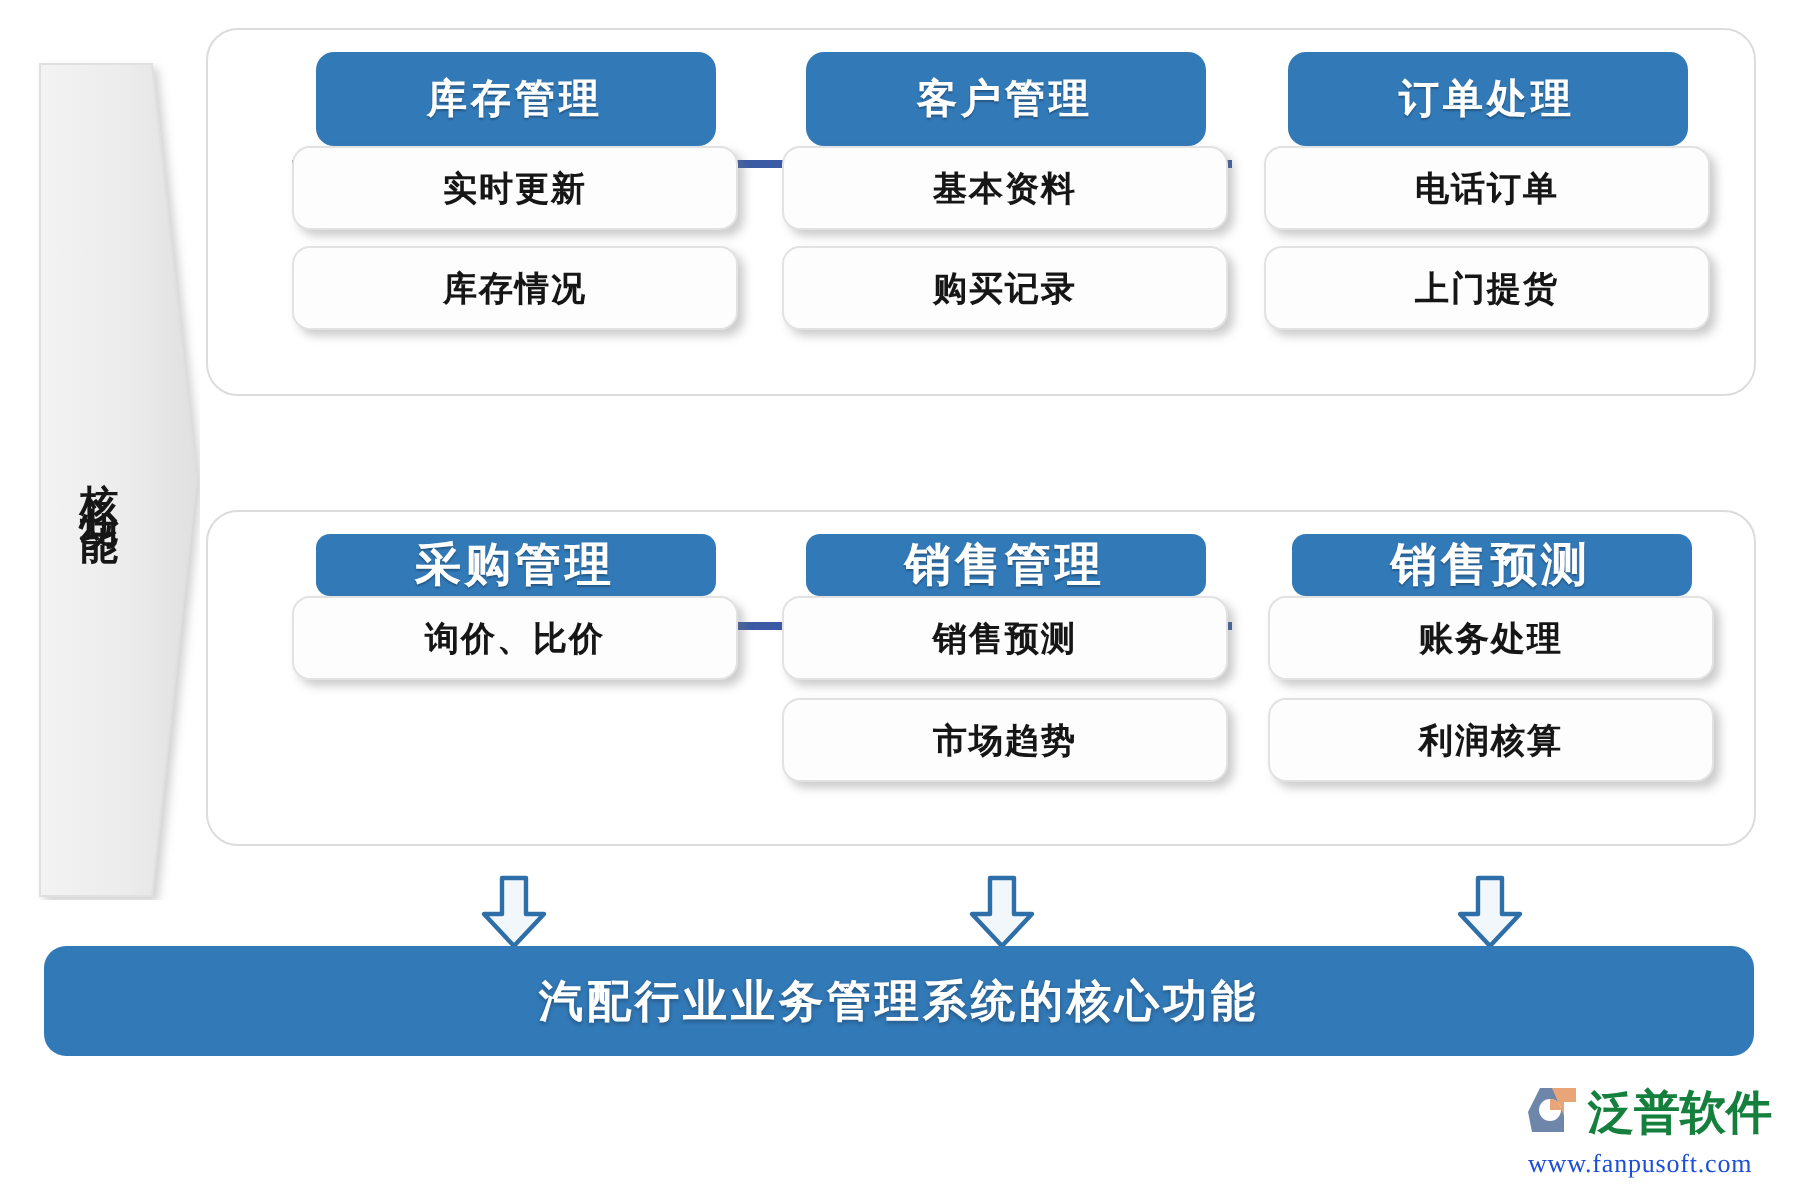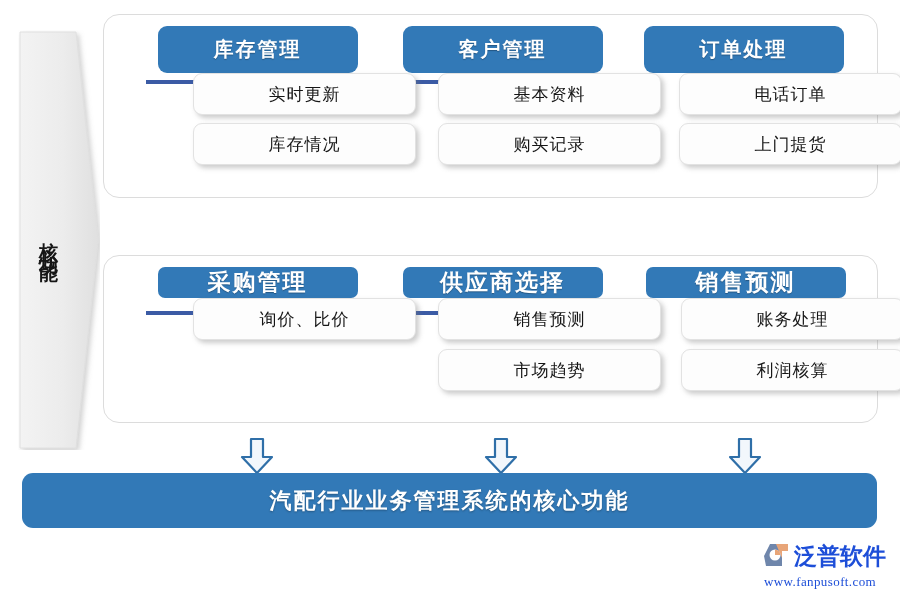--- a/index.html
+++ b/index.html
@@ -108,29 +108,28 @@
   }
   #panel-1 .pill { height: 31px; font-size: 23px; border-radius: 7px; }
 
   .subbox {
     height: 42px;
     border: 1.2px solid #e2e2e2;
     border-radius: 9px;
     background: #fdfdfd;
     color: #161616;
     font-size: 17px;
-    font-weight: normal;
+    font-weight: bold;
     display: flex;
     align-items: center;
     justify-content: center;
     letter-spacing: 1px;
     box-shadow: 3px 3px 5px rgba(120,120,120,0.38);
     box-sizing: border-box;
     width: 223px;
-    margin-left: 47px;
   }
   #panel-0 .subbox:nth-of-type(1) { margin-top: 19px; }
   #panel-0 .subbox + .subbox { margin-top: 8px; }
   #panel-1 .subbox:nth-of-type(1) { margin-top: 18px; }
   #panel-1 .subbox + .subbox { margin-top: 9px; }
 
   
   .arrow {
     position: absolute;
     width: 34px;
@@ -176,21 +175,21 @@
   }
   .logo-mark {
     width: 30px;
     height: 28px;
     flex: 0 0 30px;
   }
   .logo-mark svg { display: block; width: 100%; height: 100%; }
   .logo-name {
     font-size: 23px;
     font-weight: bold;
-    color: #1d4ed8;
+    color: #15803d;
     letter-spacing: 0px;
     line-height: 1;
     margin-left: 2px;
     font-family: "Liberation Sans", "DejaVu Sans", sans-serif;
   }
   .logo-url {
     font-size: 13px;
     color: #1d4ed8;
     letter-spacing: 0.4px;
     margin-top: 2px;
@@ -250,21 +249,21 @@
   <div class="panel" id="panel-1">
     <div class="panel-underline"></div>
     <div class="cols">
 
       <div class="col col-0">
         <div class="pill">采购管理</div>
         <div class="subbox">询价、比价</div>
       </div>
 
       <div class="col col-1">
-        <div class="pill">供应商选择</div>
+        <div class="pill">销售管理</div>
         <div class="subbox">销售预测</div>
         <div class="subbox">市场趋势</div>
       </div>
 
       <div class="col col-2">
         <div class="pill">销售预测</div>
         <div class="subbox">账务处理</div>
         <div class="subbox">利润核算</div>
       </div>
 

